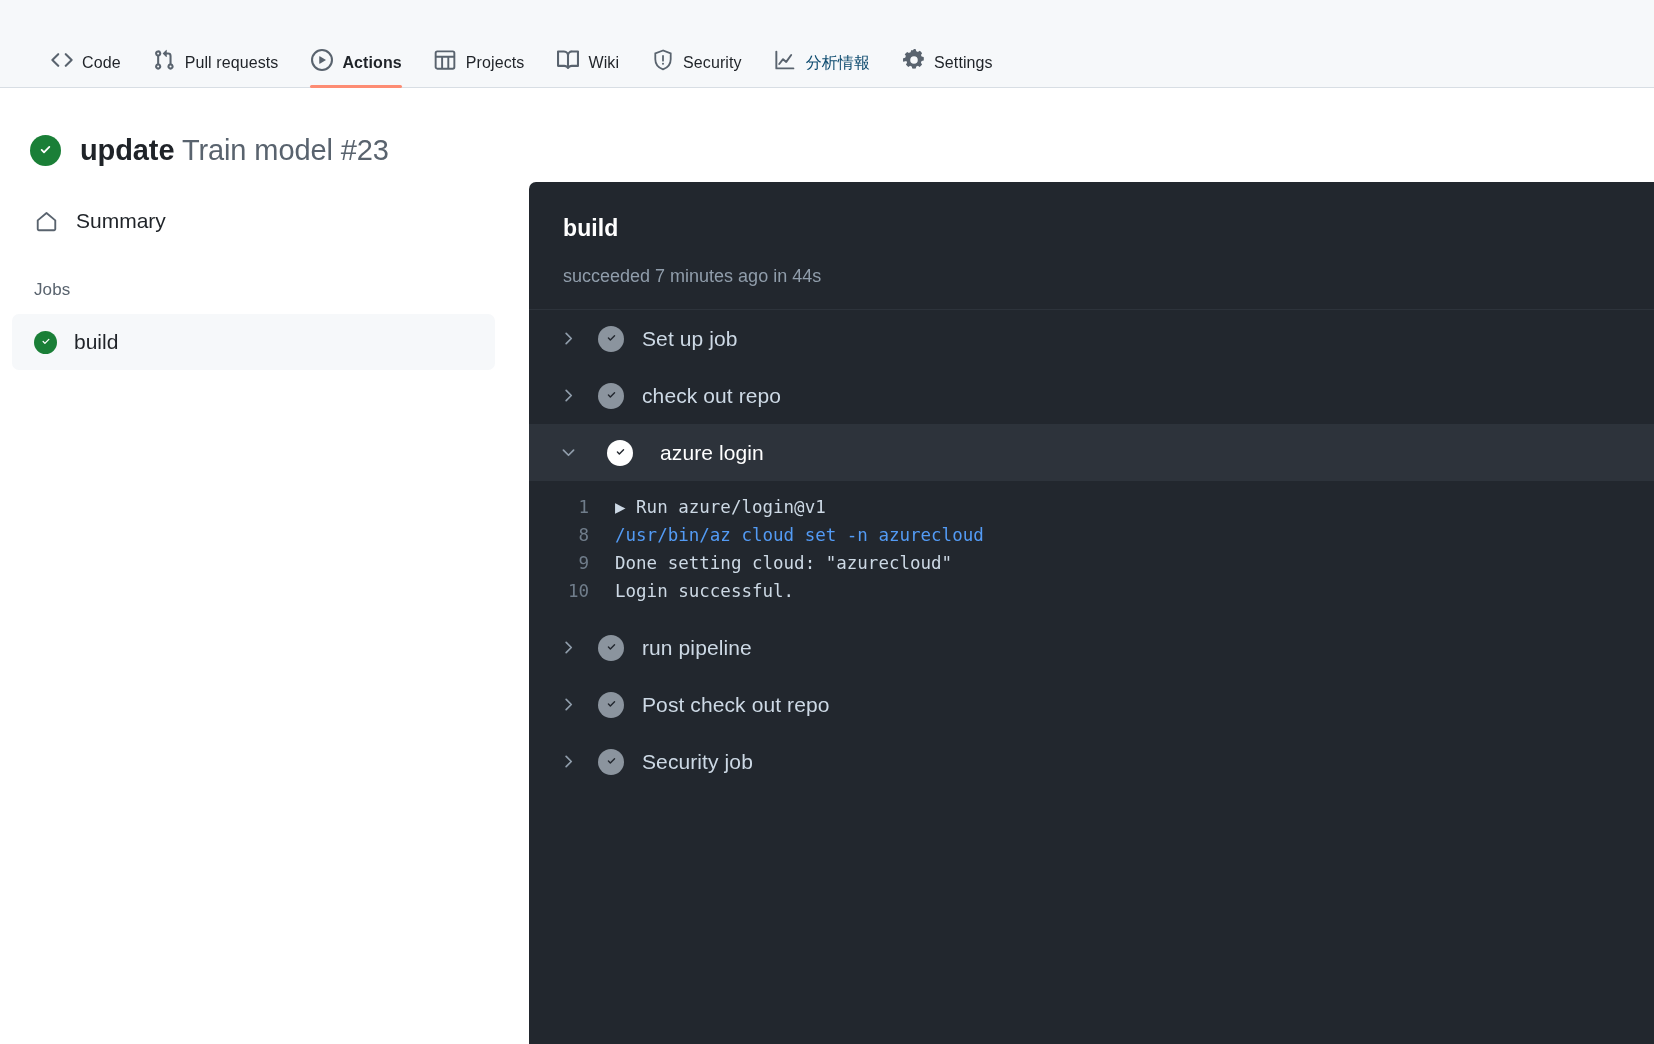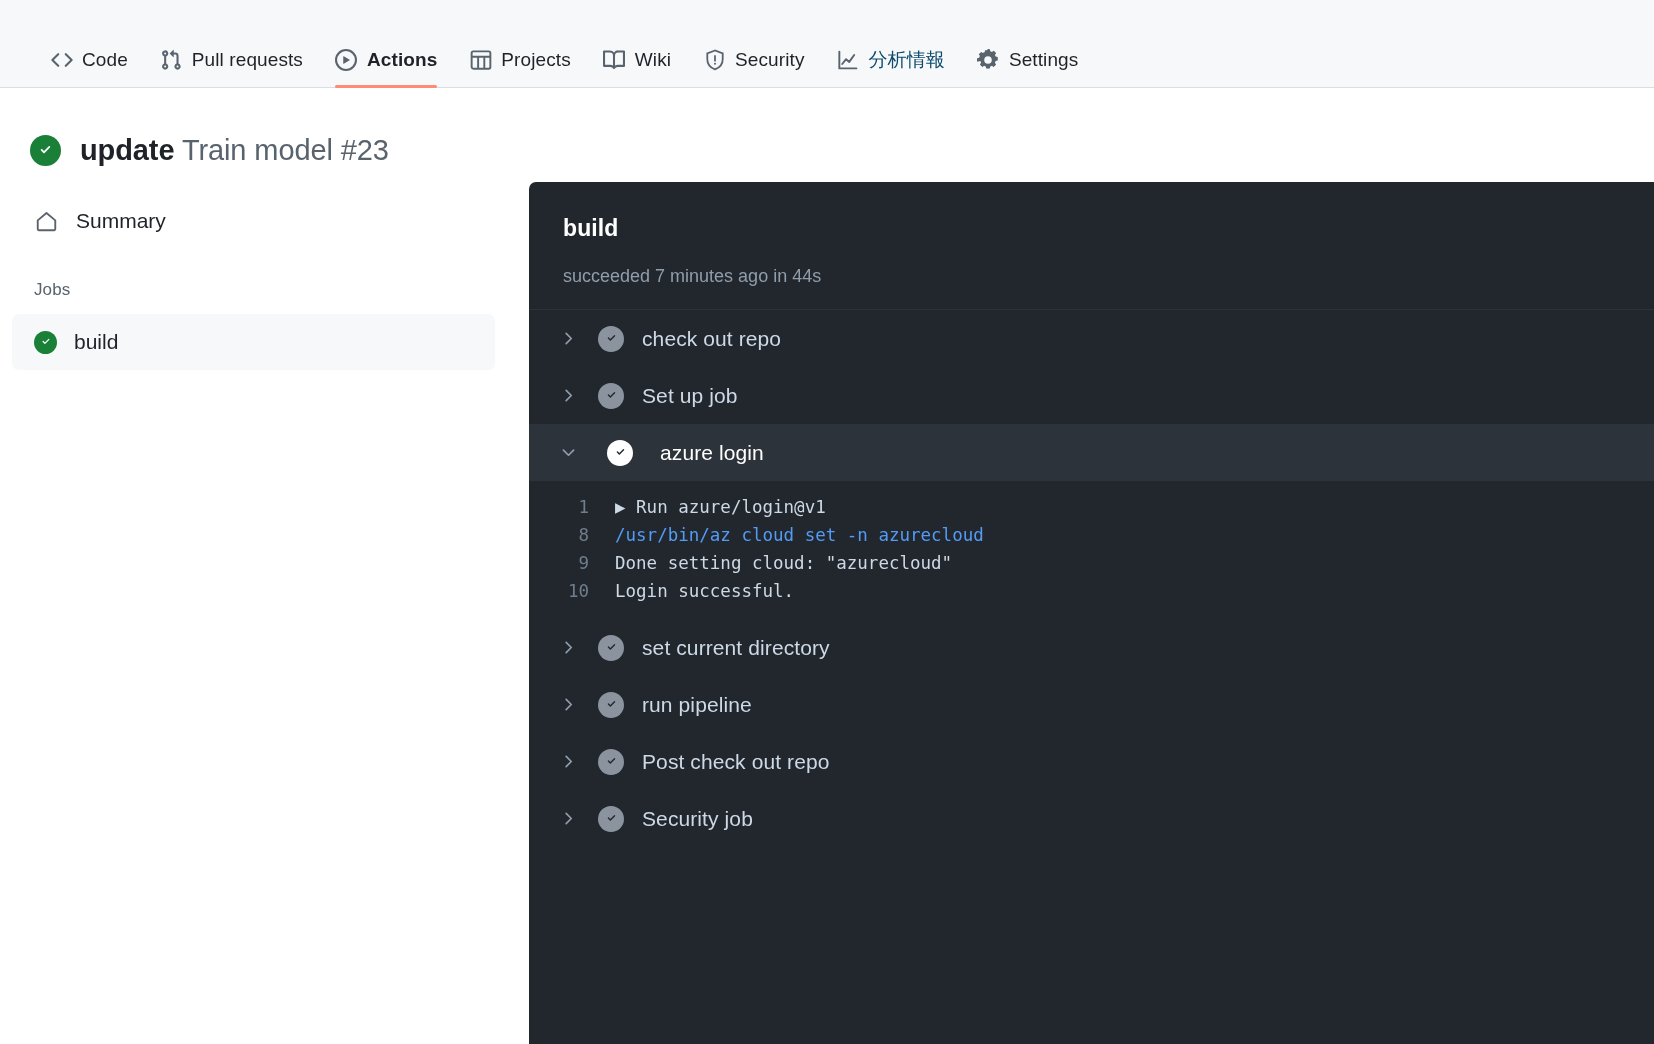--- a/index.html
+++ b/index.html
@@ -22,24 +22,24 @@
     box-sizing: border-box;
     background: #f6f8fa;
     border-bottom: 1px solid #d8dee4;
     display: flex;
     align-items: flex-end;
     padding-left: 34px;
     position: relative;
   }
   .nav-item {
     display: flex;
-    align-items: center;
+    align-items: flex-end;
     gap: 9px;
     padding: 0 16px 16px 16px;
-    font-size: 19px;
+    font-size: 16px;
     color: #1f2328;
     cursor: pointer;
     position: relative;
     white-space: nowrap;
     line-height: 1;
   }
   .nav-item .lbl { letter-spacing: .1px; }
   .nav-item.active .lbl { font-weight: 700; }
   .nav-item.active::after {
     content: "";
@@ -342,35 +342,35 @@
       <span class="chev">
         <svg width="17" height="17" viewBox="0 0 16 16" fill="none" stroke="currentColor" stroke-width="1.6" stroke-linecap="round" stroke-linejoin="round">
             <path d="M5.8 3.2 10.6 8l-4.8 4.8"></path>
           </svg>
       </span>
       <span class="step-check">
         <svg width="15" height="15" viewBox="0 0 16 16" fill="#22272e">
             <path d="M11.78 5.53a.75.75 0 0 0-1.06-1.06L6.75 8.44 5.28 6.97a.75.75 0 1 0-1.06 1.06l2 2a.75.75 0 0 0 1.06 0Z"></path>
           </svg>
       </span>
+      <span class="step-label">Set up job</span>
+    </div>
+
+    <div class="step">
+      <span class="chev">
+        <svg width="17" height="17" viewBox="0 0 16 16" fill="none" stroke="currentColor" stroke-width="1.6" stroke-linecap="round" stroke-linejoin="round">
+            <path d="M5.8 3.2 10.6 8l-4.8 4.8"></path>
+          </svg>
+      </span>
+      <span class="step-check">
+        <svg width="15" height="15" viewBox="0 0 16 16" fill="#22272e">
+            <path d="M11.78 5.53a.75.75 0 0 0-1.06-1.06L6.75 8.44 5.28 6.97a.75.75 0 1 0-1.06 1.06l2 2a.75.75 0 0 0 1.06 0Z"></path>
+          </svg>
+      </span>
       <span class="step-label">check out repo</span>
-    </div>
-
-    <div class="step">
-      <span class="chev">
-        <svg width="17" height="17" viewBox="0 0 16 16" fill="none" stroke="currentColor" stroke-width="1.6" stroke-linecap="round" stroke-linejoin="round">
-            <path d="M5.8 3.2 10.6 8l-4.8 4.8"></path>
-          </svg>
-      </span>
-      <span class="step-check">
-        <svg width="15" height="15" viewBox="0 0 16 16" fill="#22272e">
-            <path d="M11.78 5.53a.75.75 0 0 0-1.06-1.06L6.75 8.44 5.28 6.97a.75.75 0 1 0-1.06 1.06l2 2a.75.75 0 0 0 1.06 0Z"></path>
-          </svg>
-      </span>
-      <span class="step-label">Set up job</span>
     </div>
 
 
     <div class="step expanded">
       <span class="chev">
         <svg width="17" height="17" viewBox="0 0 16 16" fill="none" stroke="currentColor" stroke-width="1.6" stroke-linecap="round" stroke-linejoin="round">
             <path d="M3.2 5.8 8 10.6l4.8-4.8"></path>
           </svg>
       </span>
       <span class="step-check">
@@ -393,70 +393,57 @@
       <div class="log-line">
         <span class="ln">9</span>
         <span class="lt">Done setting cloud: "azurecloud"</span>
       </div>
       <div class="log-line">
         <span class="ln">10</span>
         <span class="lt">Login successful.</span>
       </div>
     </div>
 
+
     <div class="step">
       <span class="chev">
         <svg width="17" height="17" viewBox="0 0 16 16" fill="none" stroke="currentColor" stroke-width="1.6" stroke-linecap="round" stroke-linejoin="round">
             <path d="M5.8 3.2 10.6 8l-4.8 4.8"></path>
           </svg>
       </span>
       <span class="step-check">
         <svg width="15" height="15" viewBox="0 0 16 16" fill="#22272e">
             <path d="M11.78 5.53a.75.75 0 0 0-1.06-1.06L6.75 8.44 5.28 6.97a.75.75 0 1 0-1.06 1.06l2 2a.75.75 0 0 0 1.06 0Z"></path>
           </svg>
       </span>
-      <span class="step-label">set current directory</span>
+      <span class="step-label">run pipeline</span>
     </div>
 
     <div class="step">
       <span class="chev">
         <svg width="17" height="17" viewBox="0 0 16 16" fill="none" stroke="currentColor" stroke-width="1.6" stroke-linecap="round" stroke-linejoin="round">
             <path d="M5.8 3.2 10.6 8l-4.8 4.8"></path>
           </svg>
       </span>
       <span class="step-check">
         <svg width="15" height="15" viewBox="0 0 16 16" fill="#22272e">
             <path d="M11.78 5.53a.75.75 0 0 0-1.06-1.06L6.75 8.44 5.28 6.97a.75.75 0 1 0-1.06 1.06l2 2a.75.75 0 0 0 1.06 0Z"></path>
           </svg>
       </span>
-      <span class="step-label">run pipeline</span>
+      <span class="step-label">Post check out repo</span>
     </div>
 
     <div class="step">
       <span class="chev">
         <svg width="17" height="17" viewBox="0 0 16 16" fill="none" stroke="currentColor" stroke-width="1.6" stroke-linecap="round" stroke-linejoin="round">
             <path d="M5.8 3.2 10.6 8l-4.8 4.8"></path>
           </svg>
       </span>
       <span class="step-check">
         <svg width="15" height="15" viewBox="0 0 16 16" fill="#22272e">
             <path d="M11.78 5.53a.75.75 0 0 0-1.06-1.06L6.75 8.44 5.28 6.97a.75.75 0 1 0-1.06 1.06l2 2a.75.75 0 0 0 1.06 0Z"></path>
           </svg>
       </span>
-      <span class="step-label">Post check out repo</span>
-    </div>
-
-    <div class="step">
-      <span class="chev">
-        <svg width="17" height="17" viewBox="0 0 16 16" fill="none" stroke="currentColor" stroke-width="1.6" stroke-linecap="round" stroke-linejoin="round">
-            <path d="M5.8 3.2 10.6 8l-4.8 4.8"></path>
-          </svg>
-      </span>
-      <span class="step-check">
-        <svg width="15" height="15" viewBox="0 0 16 16" fill="#22272e">
-            <path d="M11.78 5.53a.75.75 0 0 0-1.06-1.06L6.75 8.44 5.28 6.97a.75.75 0 1 0-1.06 1.06l2 2a.75.75 0 0 0 1.06 0Z"></path>
-          </svg>
-      </span>
       <span class="step-label">Security job</span>
     </div>
 
   </div>
 </div>
 
 </body></html>

